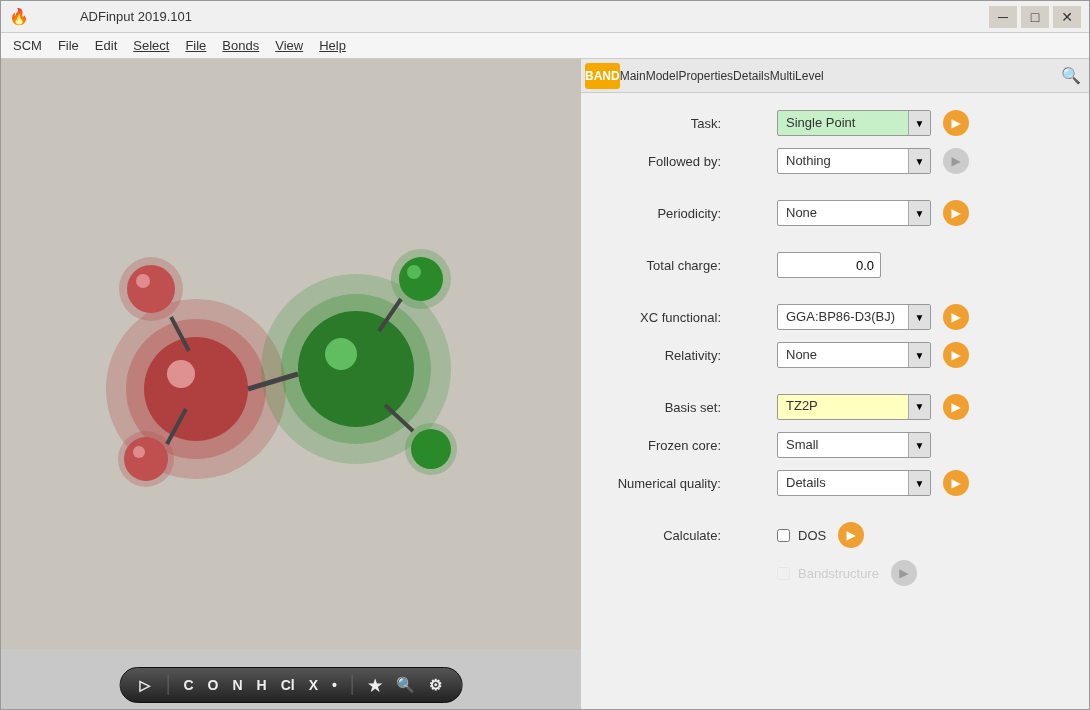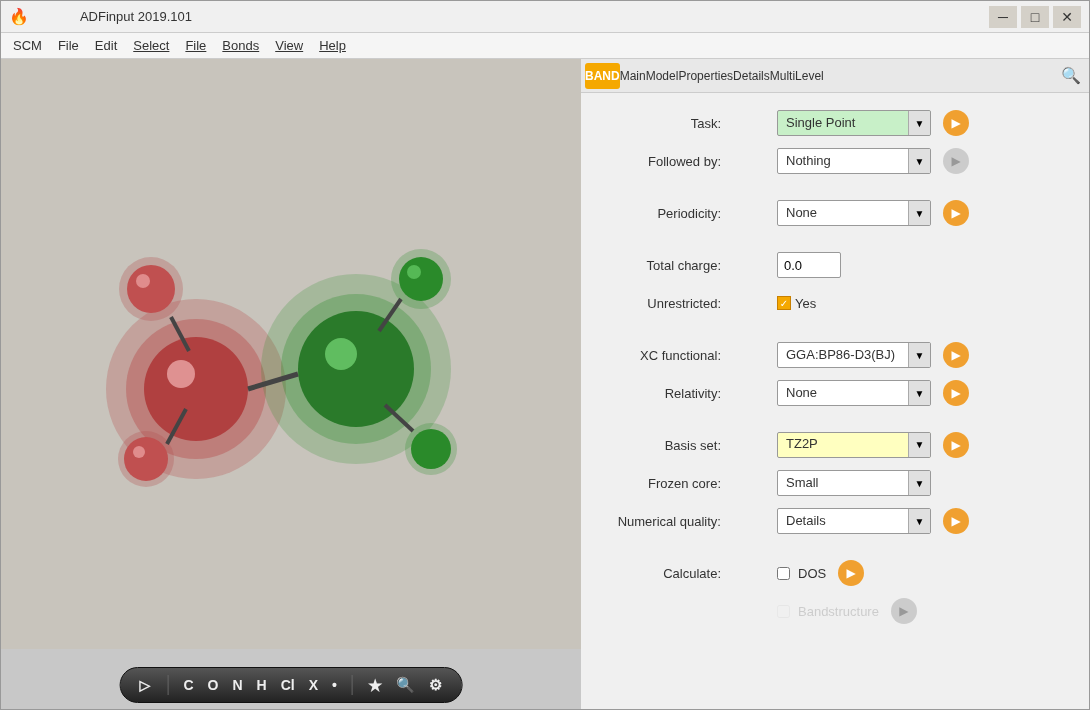--- a/index.html
+++ b/index.html
@@ -208,21 +208,22 @@
     .text-input {
       border: 1px solid #999;
       background: white;
       height: 26px;
       padding: 0 6px;
       font-size: 13px;
       width: 100px;
       border-radius: 2px;
     }
     .text-input.small {
-      width: 64px;
+      width: 104px;
+      text-align: right;
     }
     .checkbox-wrap {
       display: flex;
       align-items: center;
       gap: 4px;
     }
     .checkbox-box {
       width: 14px; height: 14px;
       background: #f5a800;
       border: 1px solid #c88000;
@@ -376,29 +377,20 @@
       <div class="section-divider"></div>
 
       <div class="form-row">
         <span class="form-label">Total charge:</span>
         <div class="form-control-wrap">
           <input type="text" class="text-input small" value="0.0" style="">
         </div>
       </div>
 
 
-      <div class="form-row">
-        <span class="form-label">Unrestricted:</span>
-        <div class="form-control-wrap">
-          <div class="checkbox-wrap">
-            <div class="checkbox-box">✓</div>
-            <span style="font-size:13px; color:#333;">Yes</span>
-          </div>
-        </div>
-      </div>
 
       <div class="section-divider"></div>
 
       <div class="form-row">
         <span class="form-label">XC functional:</span>
         <div class="form-control-wrap">
           <div class="dropdown-wrap">
             <span class="dropdown-text">GGA:BP86-D3(BJ)</span>
             <span class="dropdown-arrow">▼</span>
           </div>

